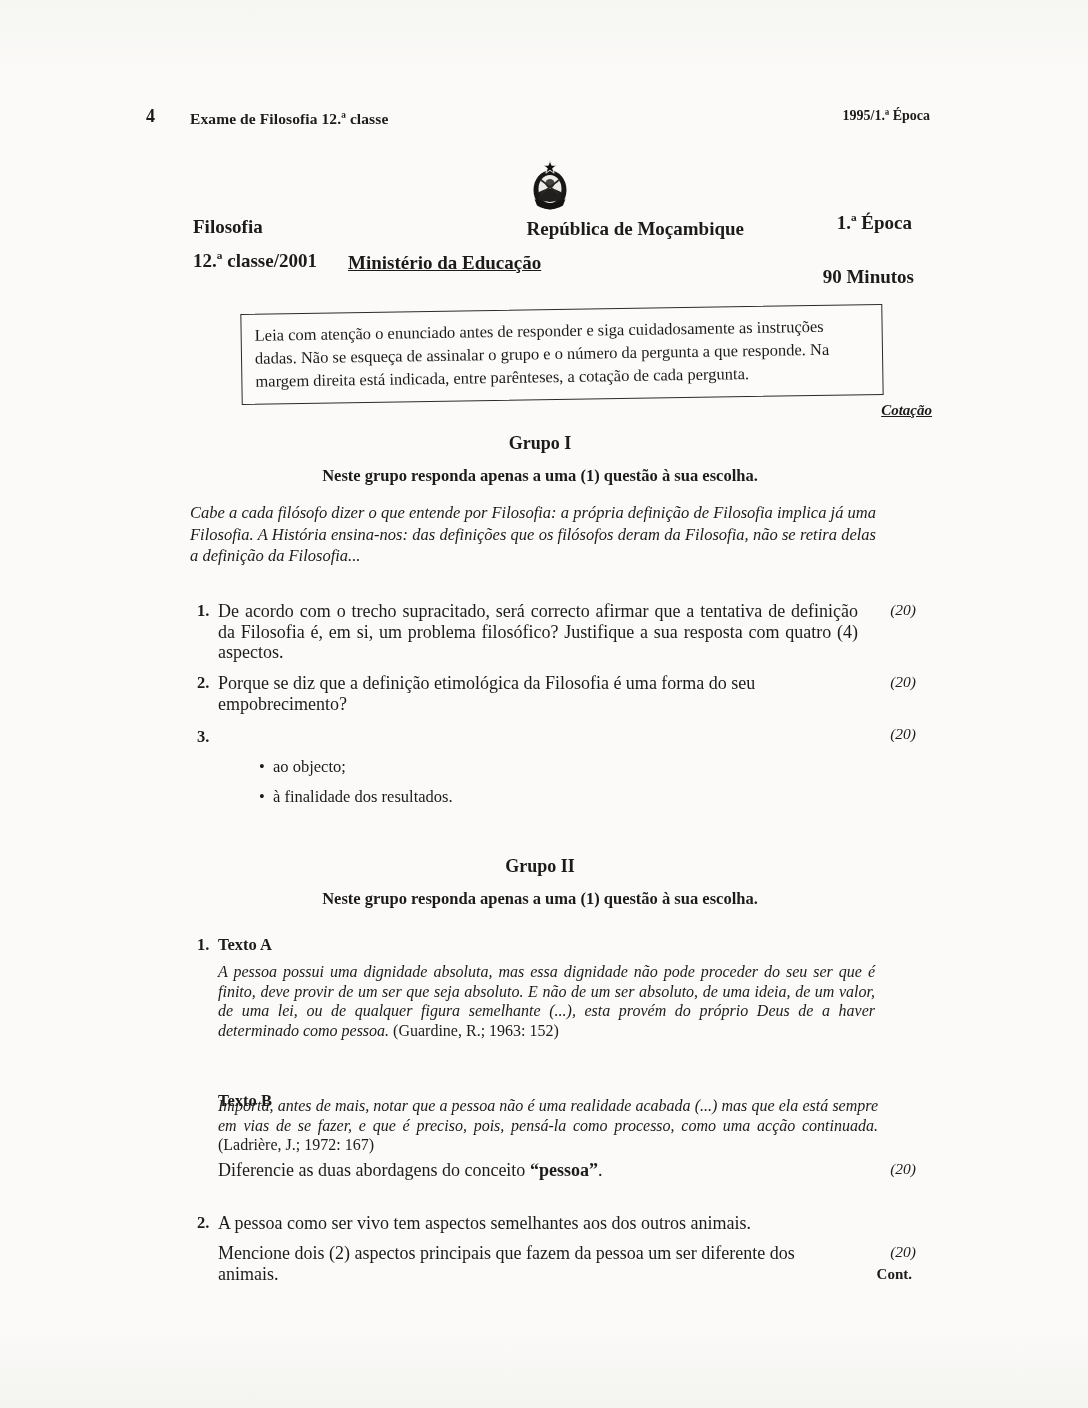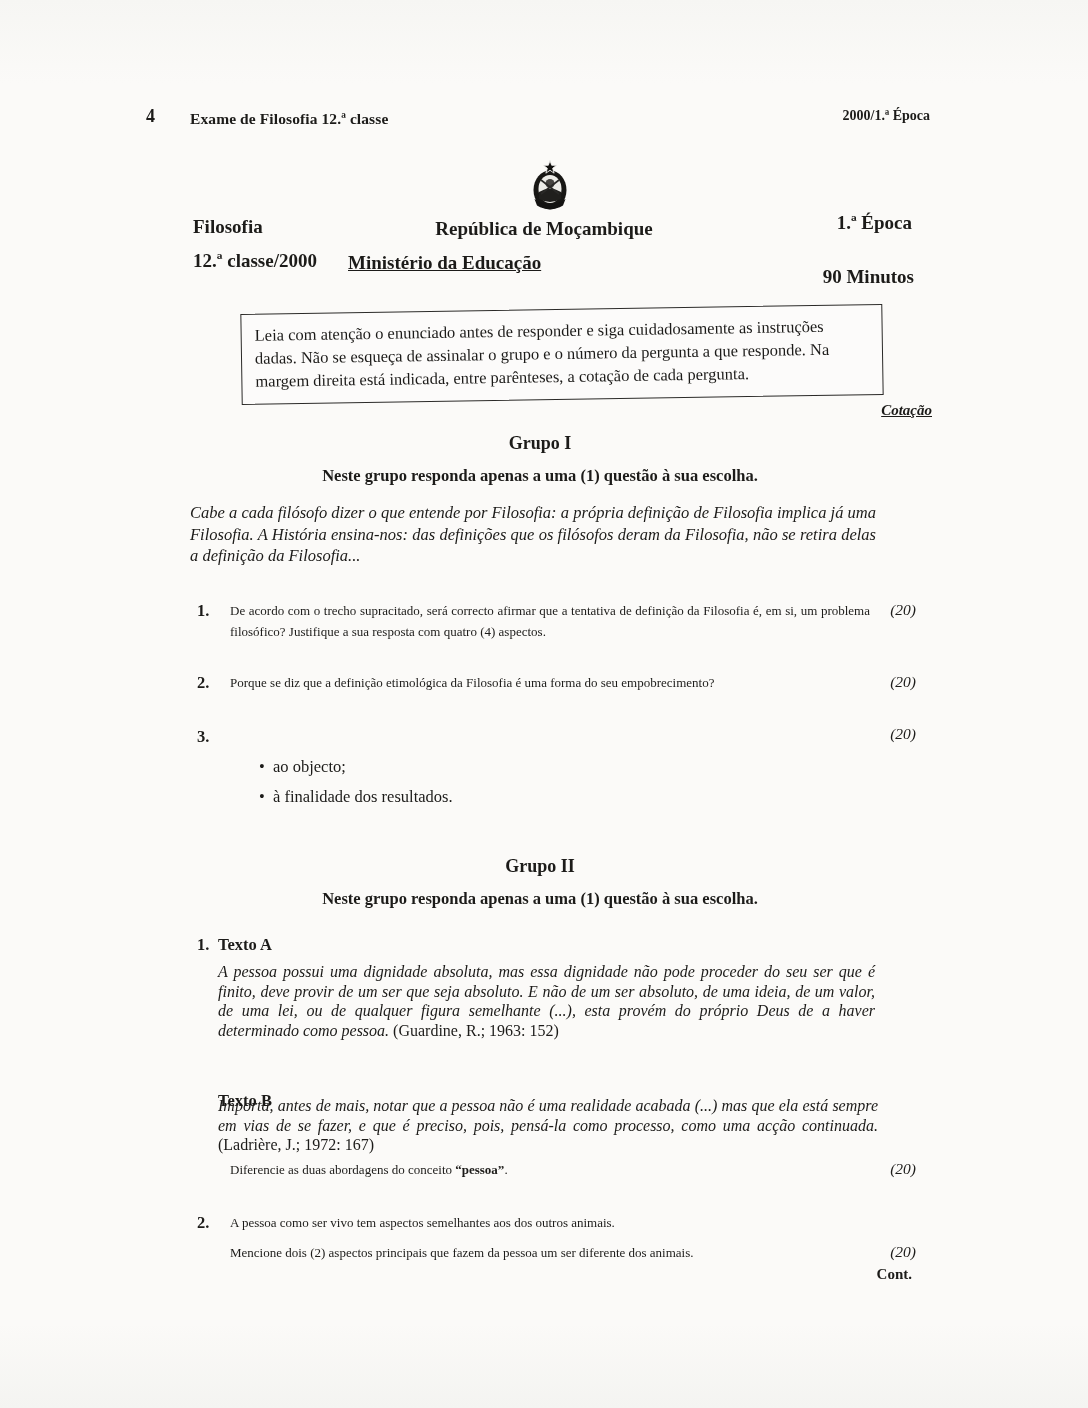--- a/index.html
+++ b/index.html
@@ -20,21 +20,21 @@
 
   .hdr-num   { left:146px; top:106px; font-size:18px; font-weight:bold; }
   .hdr-title { left:190px; top:110px; font-size:15.5px; font-weight:bold; letter-spacing:.1px; }
   .hdr-right { right:158px; top:108px; font-size:14px; font-weight:bold; }
 
   .emblem { left:526px; top:160px; width:48px; height:54px; }
 
   .tb { font-size:19px; font-weight:bold; }
   .tb-l1 { left:193px; top:216px; }
   .tb-l2 { left:193px; top:250px; }
-  .tb-c1 { left:344px; top:218px; width:400px; text-align:center; }
+  .tb-c1 { left:344px; top:218px; width:400px; text-align:right; }
   .tb-c2 { left:348px; top:252px; width:400px; text-align:left;text-decoration:underline; }
   .tb-r1 { right:176px; top:212px; }
   .tb-r2 { right:174px; top:246px;margin-top:20px; }
 
   .instr-box {
     left:241px; top:309px; width:642px;
     border:1.6px solid #2b2a28;
     padding:9px 14px 11px 13px;
     font-size:16.5px; line-height:23px;
     transform:rotate(-0.9deg);
@@ -46,56 +46,56 @@
   .grp-title { font-size:18px; font-weight:bold; }
   .grp-sub   { font-size:16.5px; font-weight:bold; }
   .g1-title { top:433px; }
   .g1-sub   { top:466px; }
   .g2-title { top:856px; }
   .g2-sub   { top:889px; }
 
   .epigraph { left:190px; top:502px; width:686px; font-size:16.5px; font-style:italic; line-height:21.5px; }
 
   .q-num  { left:197px; font-size:16.5px; font-weight:bold; }
-  .q-text { left:218px; width:640px; font-size:13px; line-height:20.5px;margin-left:12px; }
+  .q-text { left:218px; width:640px; font-size:18px; line-height:20.5px; }
   .score  { right:172px; font-size:15.5px; font-style:italic; }
 
   .bullet { left:218px; font-size:16.5px;margin-left:41px; }
   .bullet .dot { display:inline-block; width:14px; }
 
   .texto-label { left:218px; font-size:16.5px; font-weight:bold; }
   .quote-par { left:218px; font-size:16px; line-height:19.5px; }
   .quote-par .q { font-style:italic; }
   .quote-par .cite { font-style:normal; }
 
   .cont { right:176px; top:1266px; font-size:15px; font-weight:bold; }
 </style>
 </head>
 <body>
 
 <div class="page">
 
   <div class="abs hdr-num">4</div>
   <div class="abs hdr-title">Exame de Filosofia 12.ª classe</div>
-  <div class="abs hdr-right">2000/1.ª Época</div>
+  <div class="abs hdr-right">1995/1.ª Época</div>
 
   <div class="abs emblem">
     <svg width="48" height="54" viewBox="0 0 48 54" aria-hidden="true">
       <ellipse cx="24" cy="30" rx="16.5" ry="19.5" fill="#181715"></ellipse>
       <ellipse cx="24" cy="29" rx="11.5" ry="14" fill="#edecE8"></ellipse>
       <path d="M13 32 q11 -7 22 0 v7 q-11 6 -22 0 z" fill="#201f1d"></path>
       <circle cx="24" cy="23.5" r="4.5" fill="#454340"></circle>
       <path d="M15 20 L33 34 M33 20 L15 34" stroke="#2a2927" stroke-width="1.6"></path>
       <path d="M8.5 39 q15.5 10 31 0 l-2.5 6.5 q-13 7.5 -26 0 z" fill="#141312"></path>
       <polygon points="24,0.5 25.65,5.23 30.66,5.34 26.66,8.37 28.12,13.16 24,10.3 19.88,13.16 21.34,8.37 17.34,5.34 22.35,5.23" fill="#121110" stroke="#f4f3f0" stroke-width="0.9"></polygon>
     </svg>
   </div>
 
   <div class="abs tb tb-l1">Filosofia</div>
-  <div class="abs tb tb-l2">12.ª classe/2000</div>
+  <div class="abs tb tb-l2">12.ª classe/2001</div>
   <div class="abs tb tb-c1">República de Moçambique</div>
   <div class="abs tb tb-c2">Ministério da Educação</div>
   <div class="abs tb tb-r1">1.ª Época</div>
   <div class="abs tb tb-r2">90 Minutos</div>
 
   <div class="abs instr-box">
     <span>Leia com atenção o enunciado antes de responder e siga cuidadosamente as instruções dadas. Não se esqueça de assinalar o grupo e o número da pergunta a que responde. Na margem direita está indicada, entre parênteses, a cotação de cada pergunta.</span>
   </div>
 
   <div class="abs cotacao">Cotação</div>

